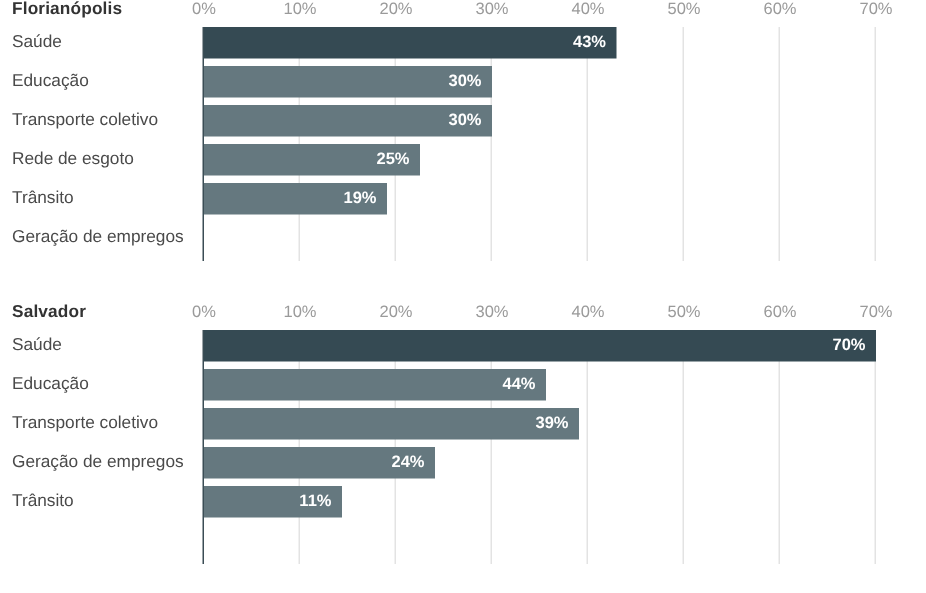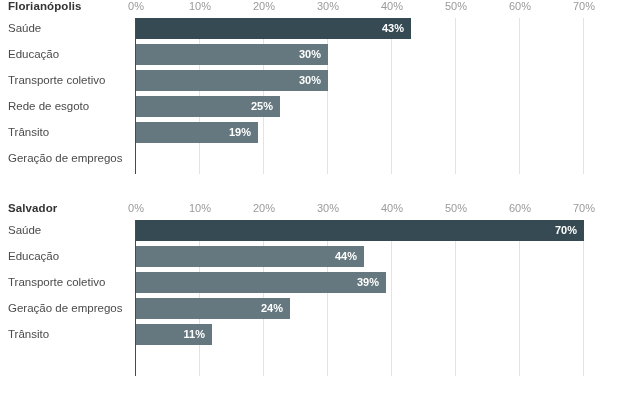--- a/index.html
+++ b/index.html
@@ -249,21 +249,21 @@
             <div class="bar" style="width: 250px;">
               <span class="bar-value">39%</span>
             </div>
           </div>
           <div class="row">
             <div class="bar" style="width: 154px; text-align: right;">
               <span class="bar-value">24%</span>
             </div>
           </div>
           <div class="row">
-            <div class="bar" style="width: 76px;">
+            <div class="bar" style="width: 92px;">
               <span class="bar-value">11%</span>
             </div>
           </div>
         </div>
     </div>
   </div>
 
 </div>
 
 </body></html>

